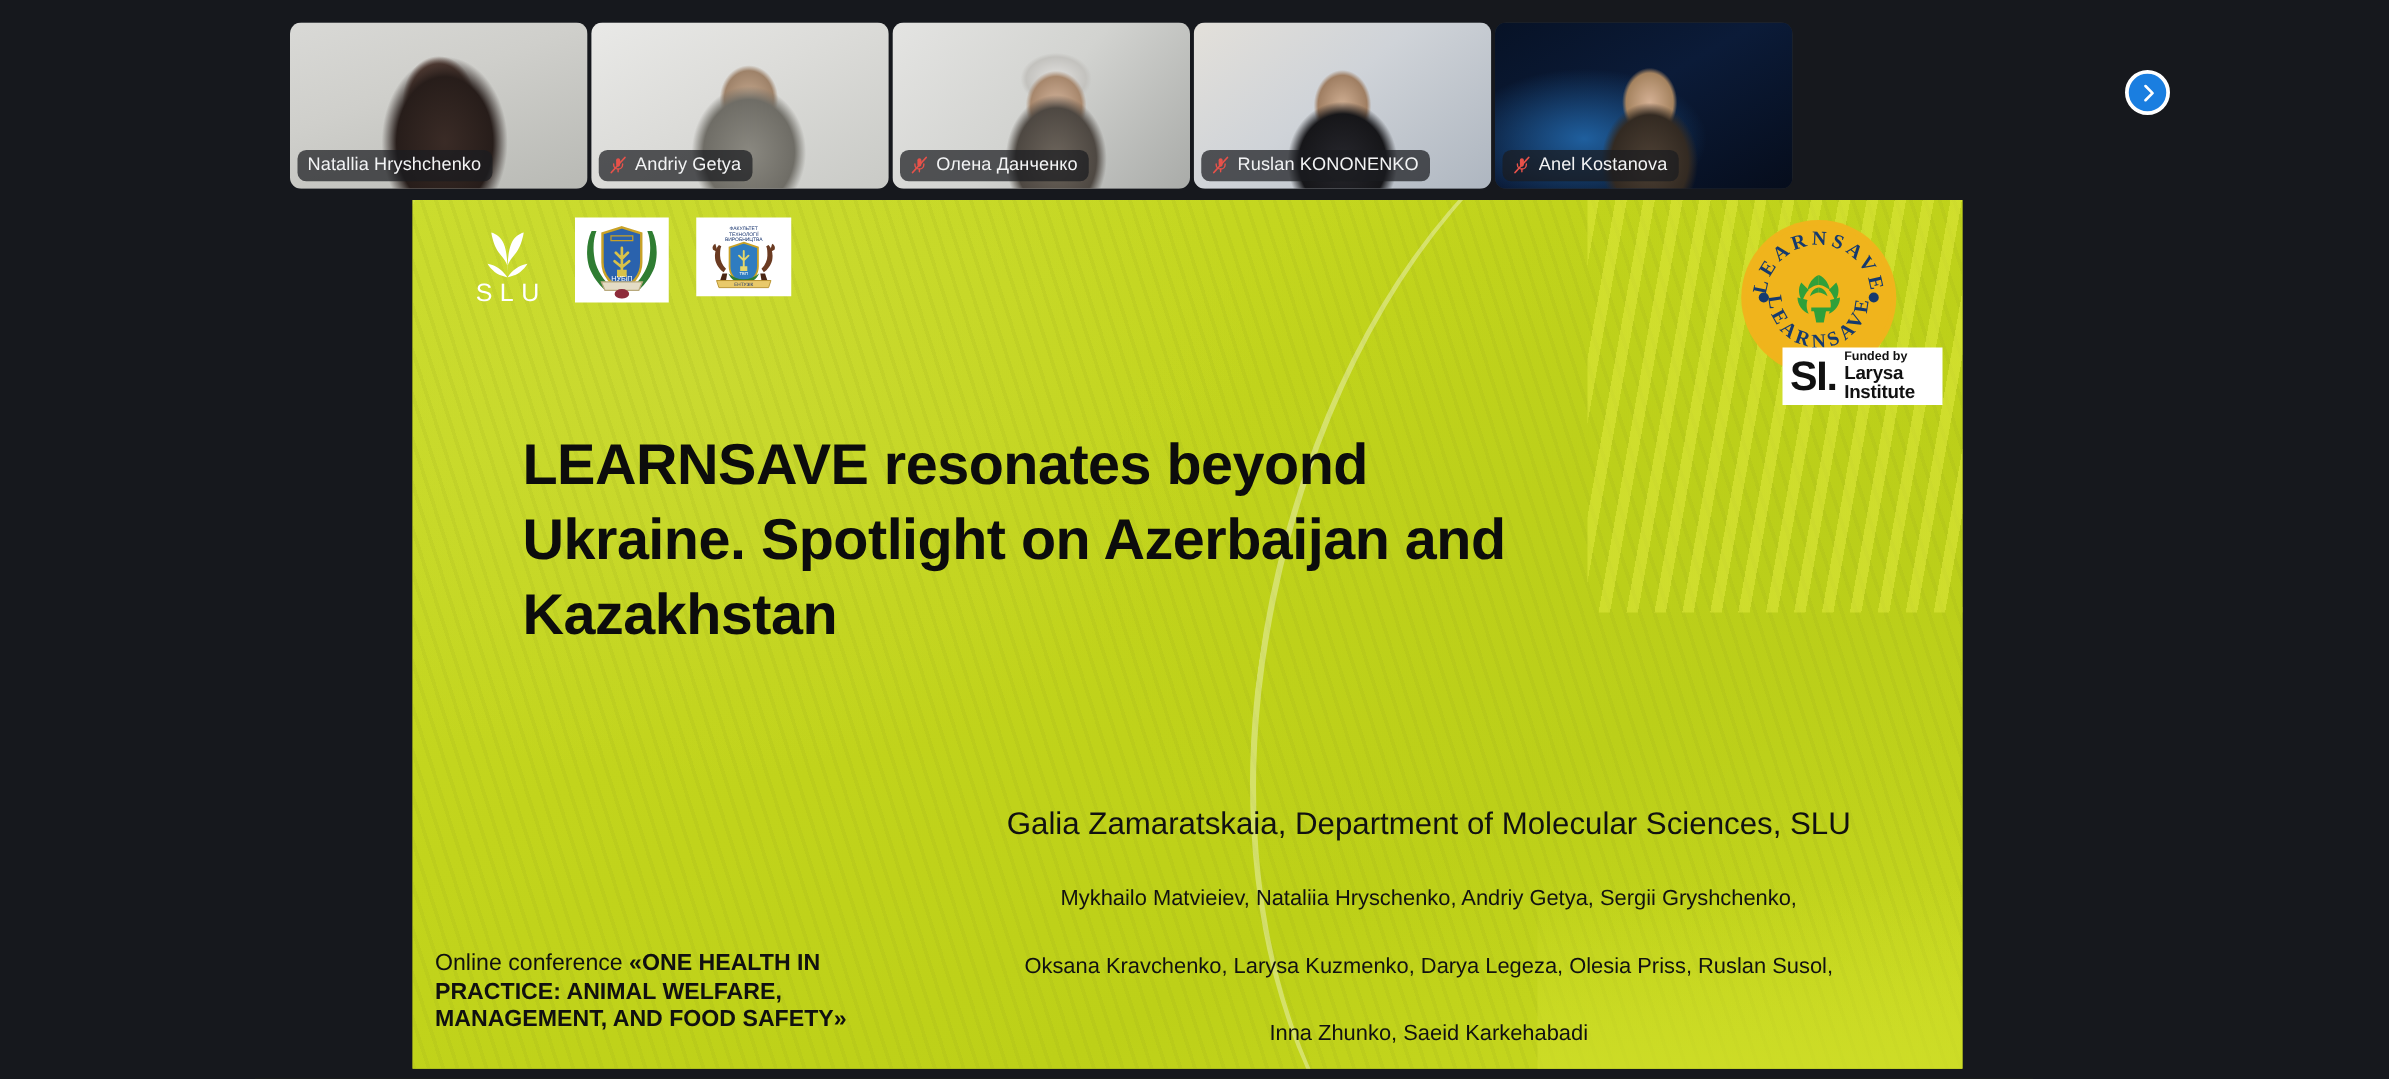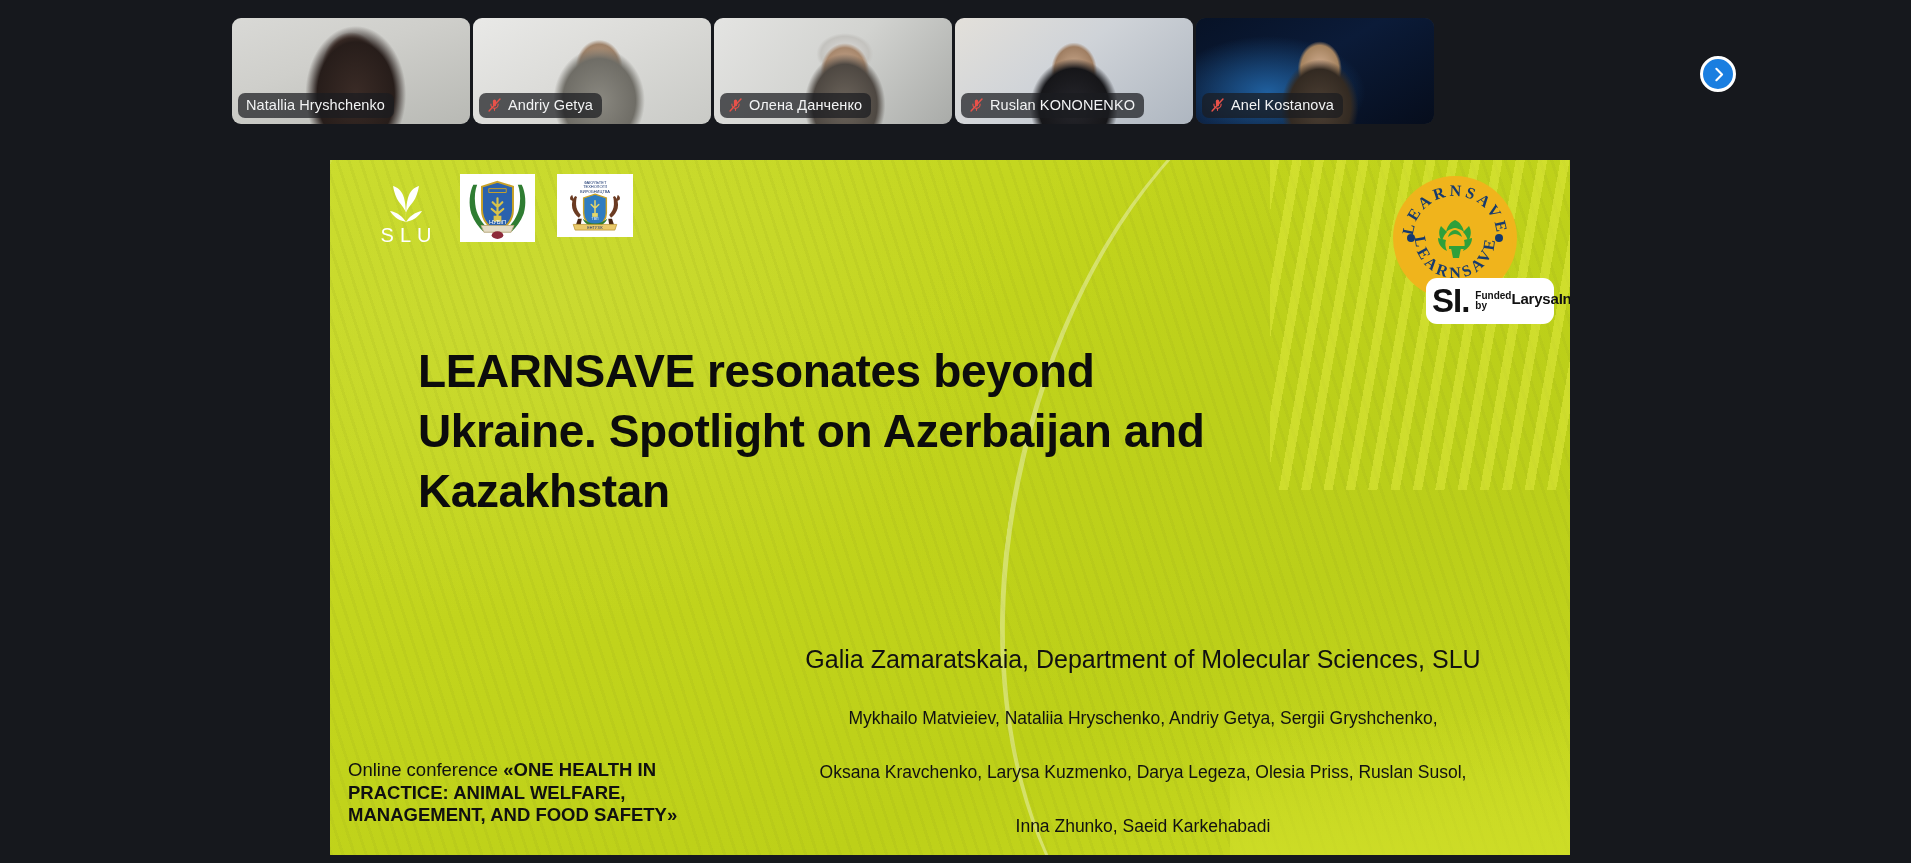--- a/index.html
+++ b/index.html
@@ -11,21 +11,21 @@
   }
 
   #app { position: relative; width: 1911px; height: 863px; background: #16181d; }
 
   
   .filmstrip {
     position: absolute; left: 232px; top: 18px;
     height: 133px; display: flex; gap: 3px;
   }
   .tile {
-    position: relative; width: 238px; height: 106px;
+    position: relative; width: 238px; height: 133px;
     border-radius: 9px; overflow: hidden;
     background: #2b2e33;
   }
   .tile.active { box-shadow: inset 0 0 0 3px #35e08b; border-radius: 9px; }
   .tile-bg { position: absolute; inset: 0; }
 
   
   .cam-a { background:
       radial-gradient(ellipse 70px 95px at 52% 72%, #3a2b26 0%, #271d1a 55%, rgba(39,29,26,0) 72%),
       radial-gradient(ellipse 34px 42px at 50% 47%, #7d6054 0%, #5b433a 70%, rgba(91,67,58,0) 85%),
@@ -131,24 +131,24 @@
     position: absolute; right: 53px; top: 16px;
     width: 124px; height: 124px; border-radius: 50%;
     background: #f0b41c;
     display: flex; align-items: center; justify-content: center;
   }
   .ls-badge svg { display: block; }
 
   .si-logo {
     position: absolute; right: 16px; top: 118px;
     background: #ffffff; width: 128px; height: 46px;
-    display: flex; align-items: center; gap: 6px; padding: 3px 6px; border-radius: 11px;
+    display: flex; align-items: center; gap: 6px; padding: 3px 6px;
   }
   .si-mark { font-size: 33px; font-weight: 700; color: #111; letter-spacing: -1px; line-height: .95; }
-  .si-txt { display: flex; line-height: 1.0; }
+  .si-txt { display: flex; flex-direction: column; line-height: 1.0; }
   .si-funded { font-size: 10px; font-weight: 700; color: #111; }
   .si-name { font-size: 15px; font-weight: 700; color: #111; letter-spacing: -.2px; }
 
   
   .slide-title {
     position: absolute; left: 88px; top: 182px; width: 800px;
     font-size: 46px; font-weight: 700; color: #0c0c0c;
     line-height: 1.3; letter-spacing: -.4px;
   }
 

